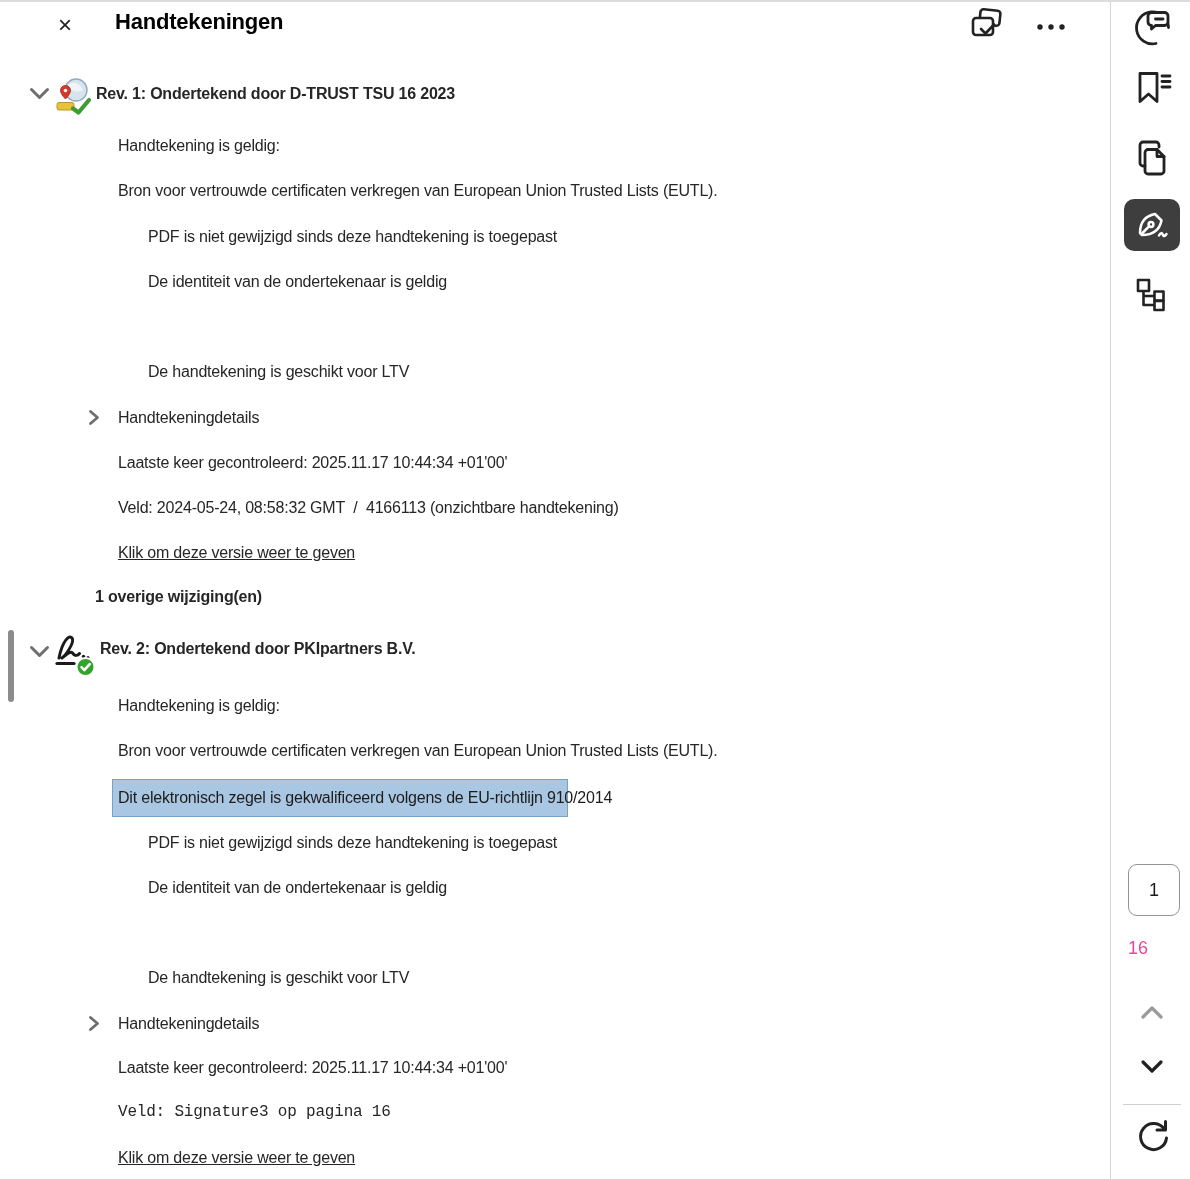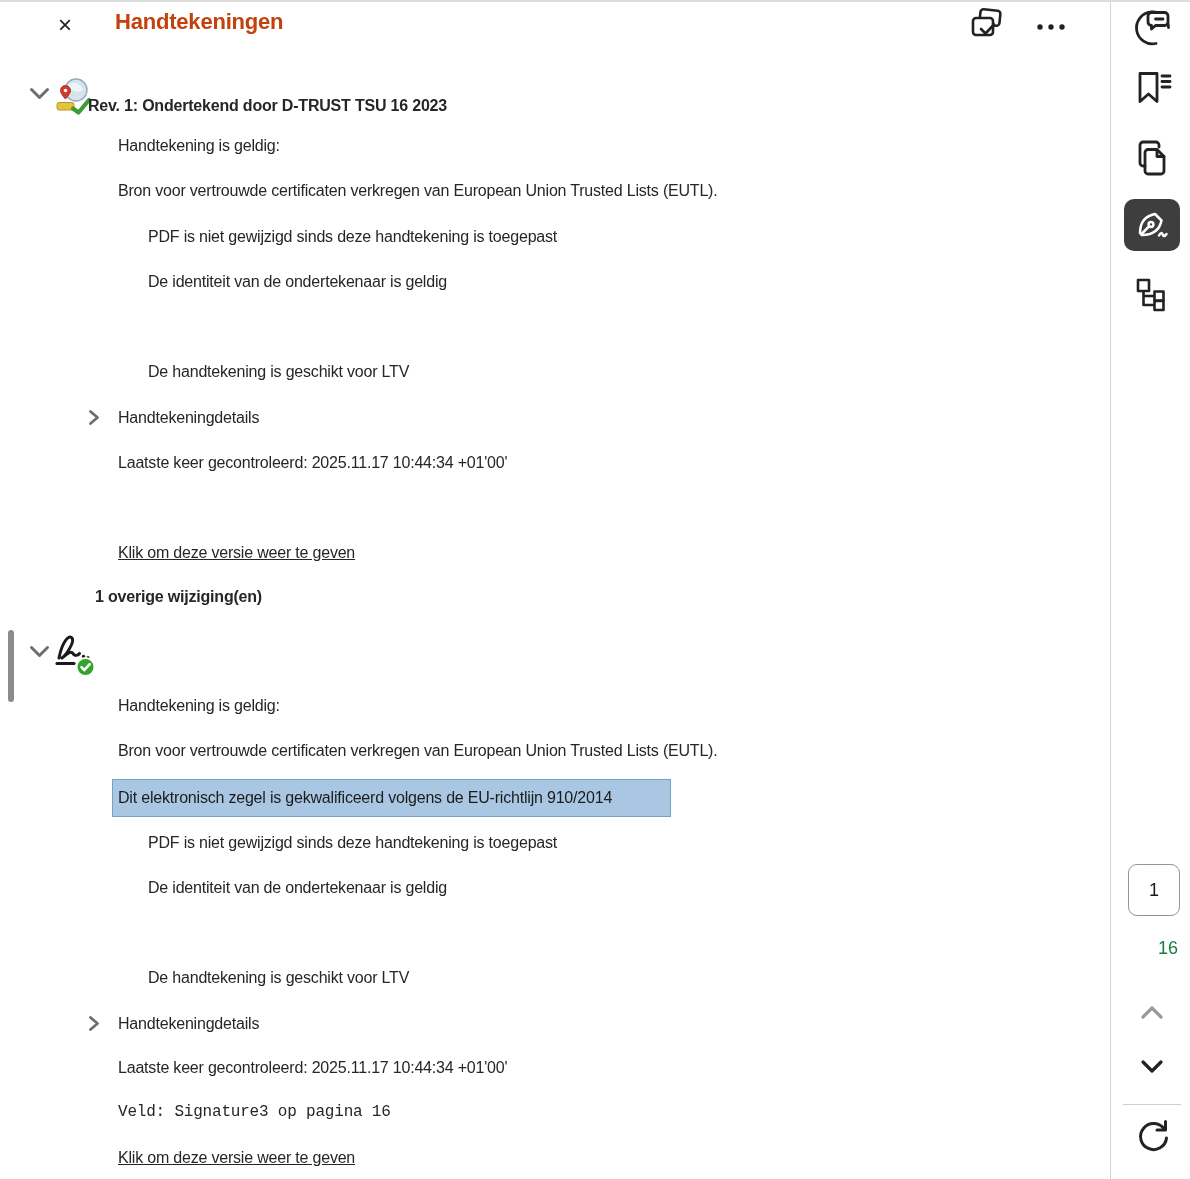--- a/index.html
+++ b/index.html
@@ -4,42 +4,42 @@
 <style>
   html,body{margin:0;padding:0;background:#fff;}
   body{width:1190px;height:1179px;font-family:"Liberation Sans",sans-serif;color:#262626;overflow:hidden;}
   .app{position:relative;width:1190px;height:1179px;border-top:2px solid #dcdcdc;box-sizing:border-box;background:#fff;}
   .btn{background:none;border:none;padding:0;margin:0;cursor:pointer;position:absolute;display:flex;align-items:center;justify-content:center;}
   .ln{position:absolute;font-size:16px;line-height:19px;white-space:pre;color:#262626;letter-spacing:-0.2px;}
   .b{font-weight:700;}
   .link{text-decoration:underline;cursor:pointer;}
   
   .close-btn{left:50px;top:8px;width:30px;height:30px;font-size:24px;font-weight:400;color:#222;}
-  .title{position:absolute;left:115px;top:7px;font-size:22px;font-weight:700;letter-spacing:-0.2px;color:#c2410c;}
+  .title{position:absolute;left:115px;top:7px;font-size:22px;font-weight:700;letter-spacing:-0.2px;color:#000000;}
   .validate-btn{left:966px;top:5px;width:42px;height:40px;}
   .more-btn{left:1032px;top:8px;width:38px;height:32px;}
   
   .rail{position:absolute;left:1110px;top:0;width:80px;height:1179px;border-left:1px solid #d4d4d4;background:#fff;}
   .rail .btn{position:absolute;}
   .comment-btn{left:16px;top:3px;width:48px;height:46px;}
   .bookmark-btn{left:20px;top:66px;width:42px;height:42px;}
   .pages-btn{left:20px;top:136px;width:42px;height:42px;}
   .sign-btn{left:13px;top:197px;width:56px;height:52px;background:#3e3e3e;border-radius:10px;}
   .tree-btn{left:20px;top:272px;width:42px;height:42px;}
   .pagebox{position:absolute;left:17px;top:862px;width:50px;height:50px;border:1px solid #949494;border-radius:9px;display:flex;align-items:center;justify-content:center;font-size:18px;color:#1a1a1a;background:#fff;cursor:text;}
-  .total{position:absolute;left:17px;top:936px;width:50px;text-align:right;font-size:18px;color:#15803d;}
+  .total{position:absolute;left:17px;top:936px;width:50px;text-align:left;font-size:18px;color:#ec4899;}
   .up-btn{left:26px;top:1000px;width:30px;height:24px;}
   .down-btn{left:26px;top:1054px;width:30px;height:24px;}
   .rail-divider{position:absolute;left:12px;top:1102px;width:58px;height:1px;background:#cfcfcf;}
   .refresh-btn{left:22px;top:1114px;width:40px;height:42px;}
   
   .rev-chev{left:27px;width:24px;height:18px;}
   .scrollbar{position:absolute;left:8px;top:628px;width:6px;height:72px;background:#8b8b8b;border-radius:3px;cursor:pointer;}
   .rev-icon{position:absolute;}
-  .highlight{position:absolute;left:112px;top:777px;width:559px;height:38px;background:#a9c7e2;border:1px solid #74a3c7;box-sizing:border-box;display:flex;align-items:center;padding-left:5px;font-size:16px;letter-spacing:-0.2px;white-space:pre;color:#1c1c1c;}
+  .highlight{position:absolute;left:112px;top:777px;width:456px;height:38px;background:#a9c7e2;border:1px solid #74a3c7;box-sizing:border-box;display:flex;align-items:center;padding-left:5px;font-size:16px;letter-spacing:-0.2px;white-space:pre;color:#1c1c1c;}
 </style>
 </head>
 <body>
 
 <div class="app">
 
   <button class="btn close-btn">×</button>
   <div class="title">Handtekeningen</div>
 
   <button class="btn validate-btn">
@@ -74,38 +74,39 @@
     <svg width="38" height="40" viewBox="0 0 38 40">
       <circle cx="22" cy="14" r="11" fill="#d7e4ee" stroke="#93aabb" stroke-width="1.4"></circle>
       <path d="M14 9 q5 -4 10 -1 q4 2 5 6 q-4 3 -9 1 q-5 -2 -6 -6 z" fill="#eef4f8" stroke="none"></path>
       <path d="M11.5 9.5 a5 5 0 0 1 5 5 c0 3.6 -5 8.5 -5 8.5 s-5 -4.9 -5 -8.5 a5 5 0 0 1 5 -5 z" fill="#d33a2c" stroke="#9c2318" stroke-width="0.8"></path>
       <circle cx="11.5" cy="14.5" r="1.8" fill="#fff"></circle>
       <rect x="3" y="26.5" width="17" height="7.5" rx="2" fill="#e8c23a" stroke="#b8962a" stroke-width="1"></rect>
       <path d="M19 32.5 l5.5 4 L35 24" fill="none" stroke="#3f9c35" stroke-width="4.2" stroke-linecap="round" stroke-linejoin="round"></path>
     </svg>
   </span>
 
-  <div class="ln b" style="left:88px;top:82px;margin-top:12px;">Rev. 1: Ondertekend door D-TRUST TSU 16 2023</div>
+  <div class="ln b" style="left:96px;top:82px;">Rev. 1: Ondertekend door D-TRUST TSU 16 2023</div>
 
   <div class="ln" style="left:118px;top:134px;">Handtekening is geldig:</div>
   <div class="ln" style="left:118px;top:179px;">Bron voor vertrouwde certificaten verkregen van European Union Trusted Lists (EUTL).</div>
   <div class="ln" style="left:148px;top:225px;">PDF is niet gewijzigd sinds deze handtekening is toegepast</div>
   <div class="ln" style="left:148px;top:270px;">De identiteit van de ondertekenaar is geldig</div>
   <div class="ln" style="left:148px;top:360px;">De handtekening is geschikt voor LTV</div>
 
   <button class="btn" style="left:87px;top:408px;width:14px;height:18px;">
     <span>
       <svg width="12" height="17" viewBox="0 0 12 17">
           <path d="M2.5 2.5 L9.5 8.5 L2.5 14.5" fill="none" stroke="#6e6e6e" stroke-width="2.8" stroke-linecap="round" stroke-linejoin="round"></path>
         </svg>
     </span>
   </button>
   <div class="ln" style="left:118px;top:406px;cursor:pointer;">Handtekeningdetails</div>
 
   <div class="ln" style="left:118px;top:451px;">Laatste keer gecontroleerd: 2025.11.17 10:44:34 +01'00'</div>
+  <div class="ln" style="left:118px;top:496px;">Veld: 2024-05-24, 08:58:32 GMT  /  4166113 (onzichtbare handtekening)</div>
   <div class="ln link" style="left:118px;top:541px;">Klik om deze versie weer te geven</div>
 
   <div class="ln b" style="left:95px;top:585px;text-align:right;">1 overige wijziging(en)</div>
 
   <div class="scrollbar"></div>
 
   <button class="btn rev-chev" style="top:642px;">
     <span>
       <svg width="21" height="13" viewBox="0 0 21 13">
           <path d="M2.5 2.5 L10.5 10.5 L18.5 2.5" fill="none" stroke="#6e6e6e" stroke-width="3" stroke-linecap="round" stroke-linejoin="round"></path>
@@ -117,20 +118,21 @@
     <svg width="46" height="48" viewBox="0 0 46 48">
       <path d="M7 29 C10 13 17 5 20 9 C23 13 14 26 10 29 C15 25 19 21 21 24.5 C22.5 27.5 26 26.5 27.5 24.5" fill="none" stroke="#1a1a1a" stroke-width="3" stroke-linecap="round" stroke-linejoin="round"></path>
       <circle cx="31.5" cy="27.5" r="1.7" fill="#1a1a1a"></circle>
       <circle cx="36" cy="28.5" r="1.5" fill="#1a1a1a"></circle>
       <path d="M5 34.5 h17" stroke="#1a1a1a" stroke-width="3.2" stroke-linecap="round"></path>
       <circle cx="33.5" cy="38" r="9" fill="#34a32c" stroke="#fff" stroke-width="2"></circle>
       <path d="M29.5 38.2 l2.8 3 l5.4 -6" fill="none" stroke="#fff" stroke-width="2.6" stroke-linecap="round" stroke-linejoin="round"></path>
     </svg>
   </span>
 
+  <div class="ln b" style="left:100px;top:637px;">Rev. 2: Ondertekend door PKIpartners B.V.</div>
 
   <div class="ln" style="left:118px;top:694px;">Handtekening is geldig:</div>
   <div class="ln" style="left:118px;top:739px;">Bron voor vertrouwde certificaten verkregen van European Union Trusted Lists (EUTL).</div>
 
   <div class="highlight">Dit elektronisch zegel is gekwalificeerd volgens de EU-richtlijn 910/2014</div>
 
   <div class="ln" style="left:148px;top:831px;">PDF is niet gewijzigd sinds deze handtekening is toegepast</div>
   <div class="ln" style="left:148px;top:876px;">De identiteit van de ondertekenaar is geldig</div>
   <div class="ln" style="left:148px;top:966px;">De handtekening is geschikt voor LTV</div>
 

